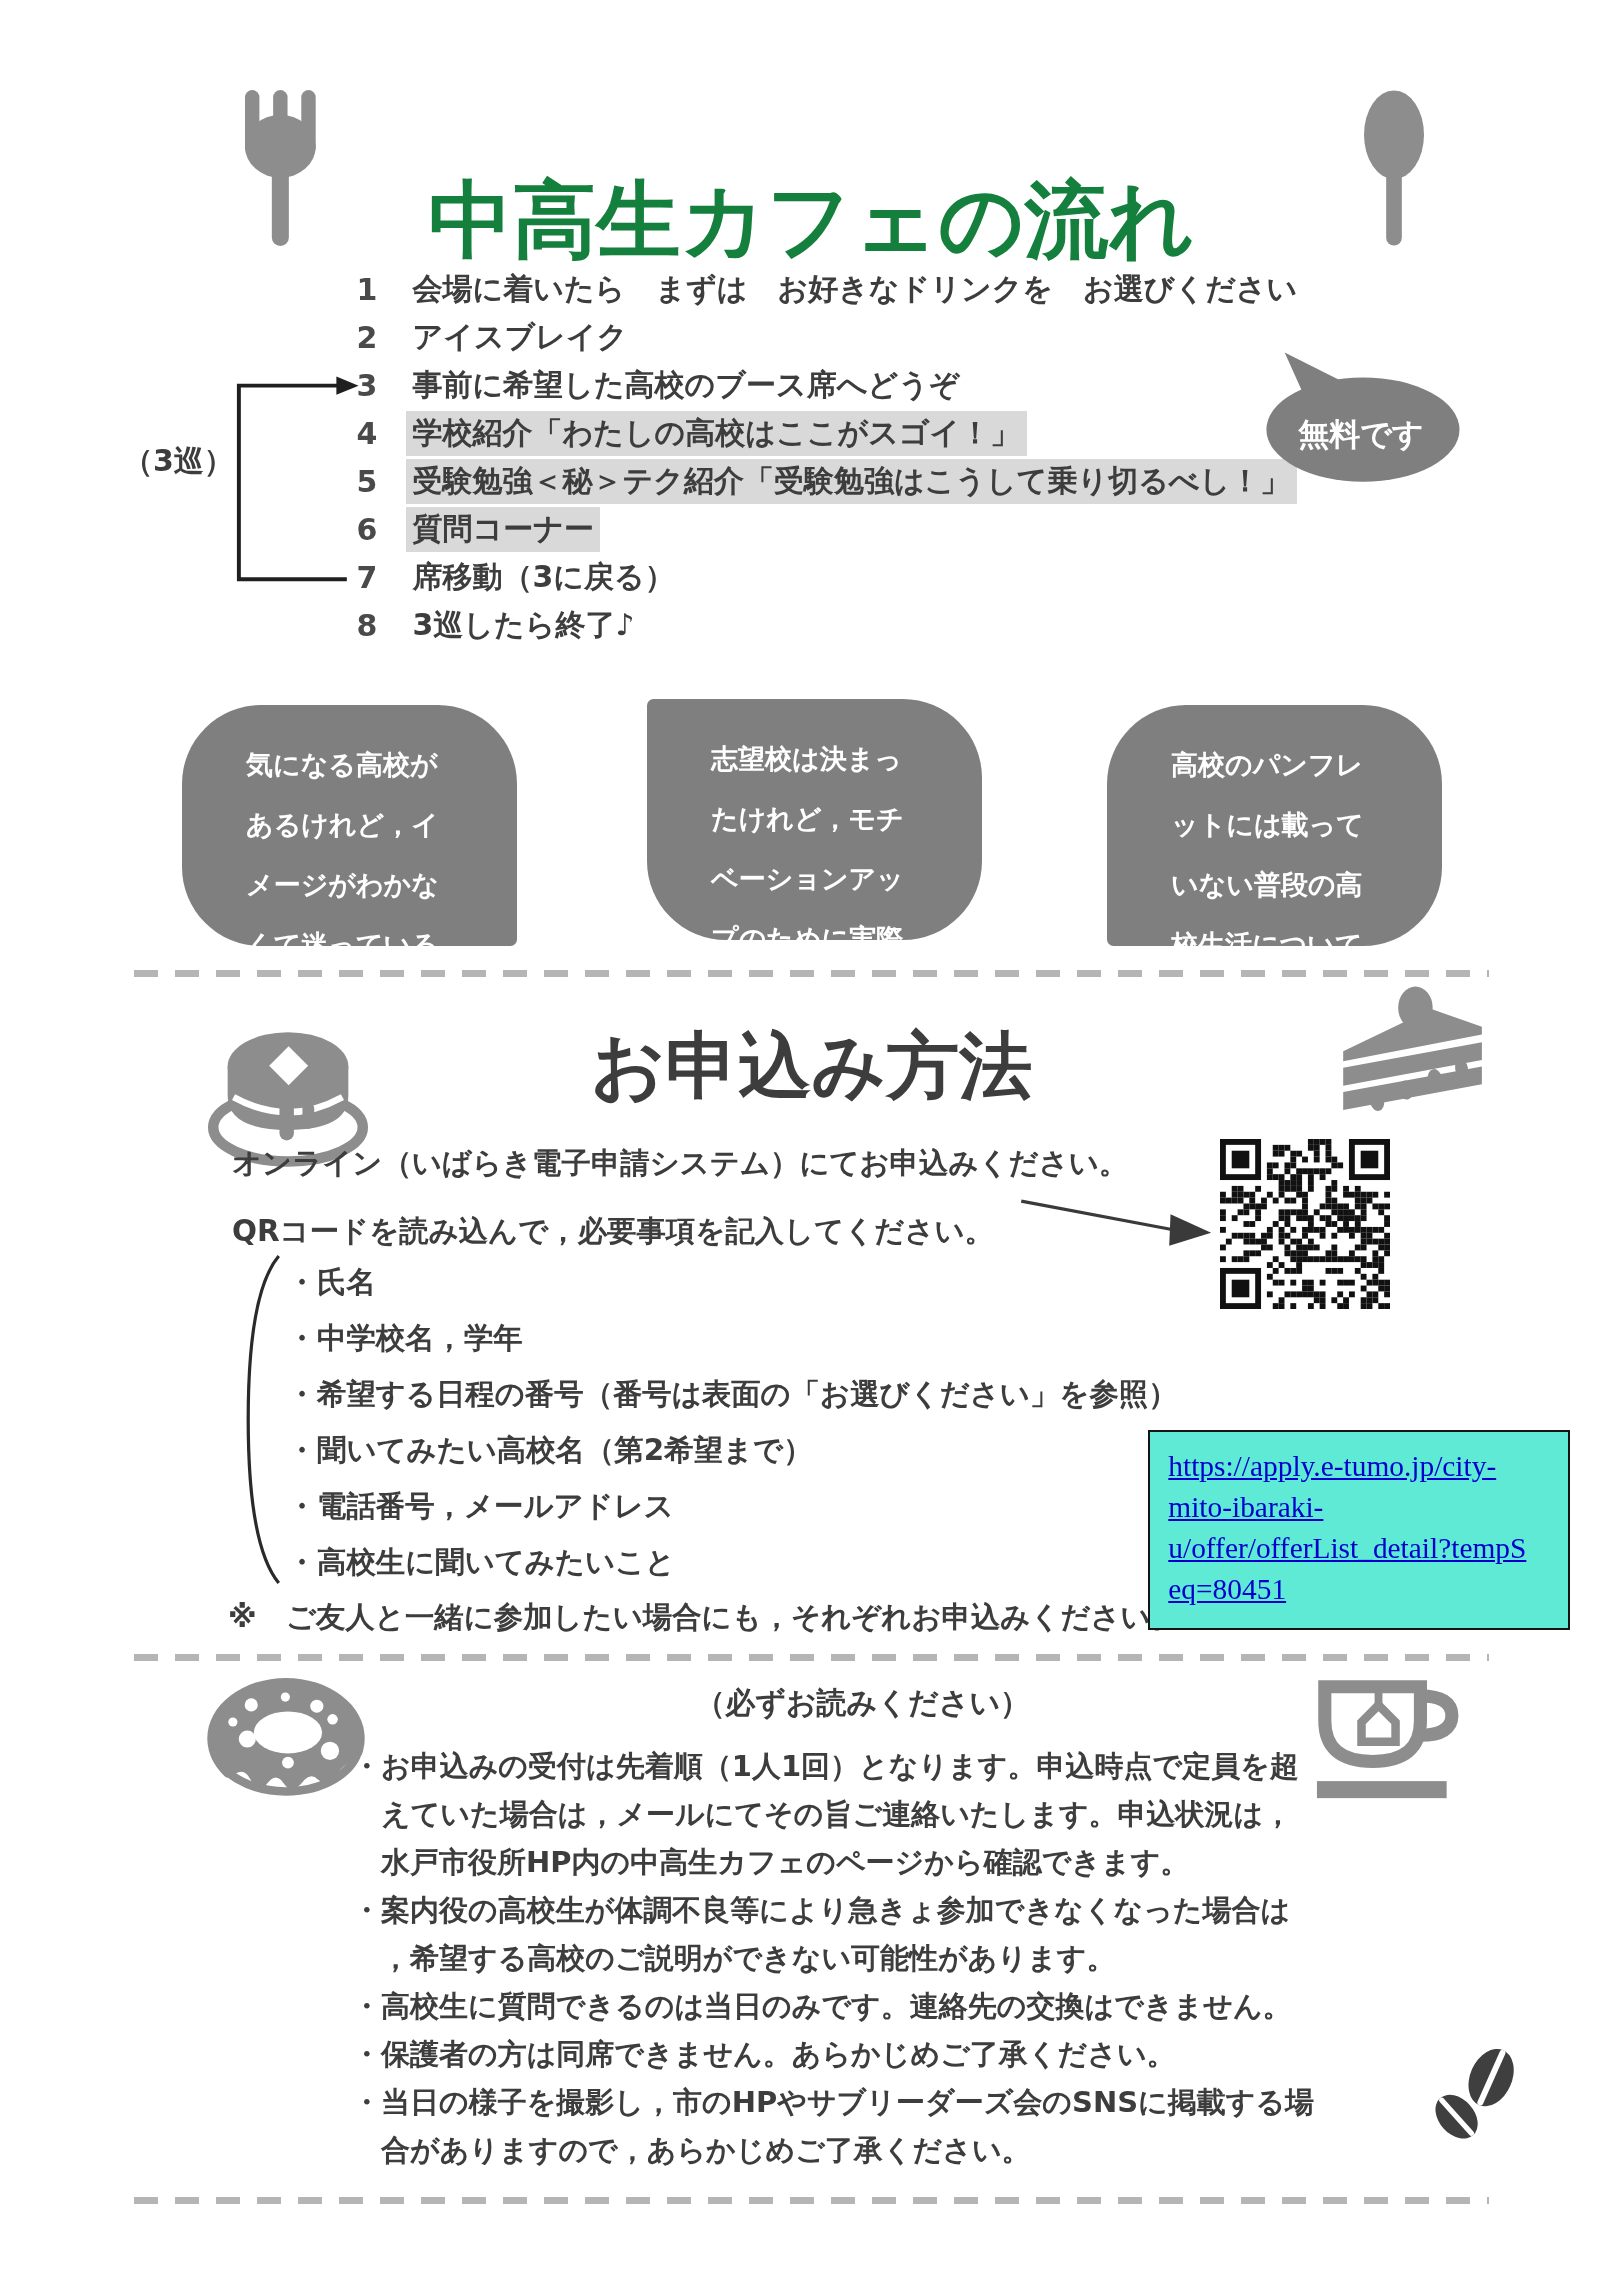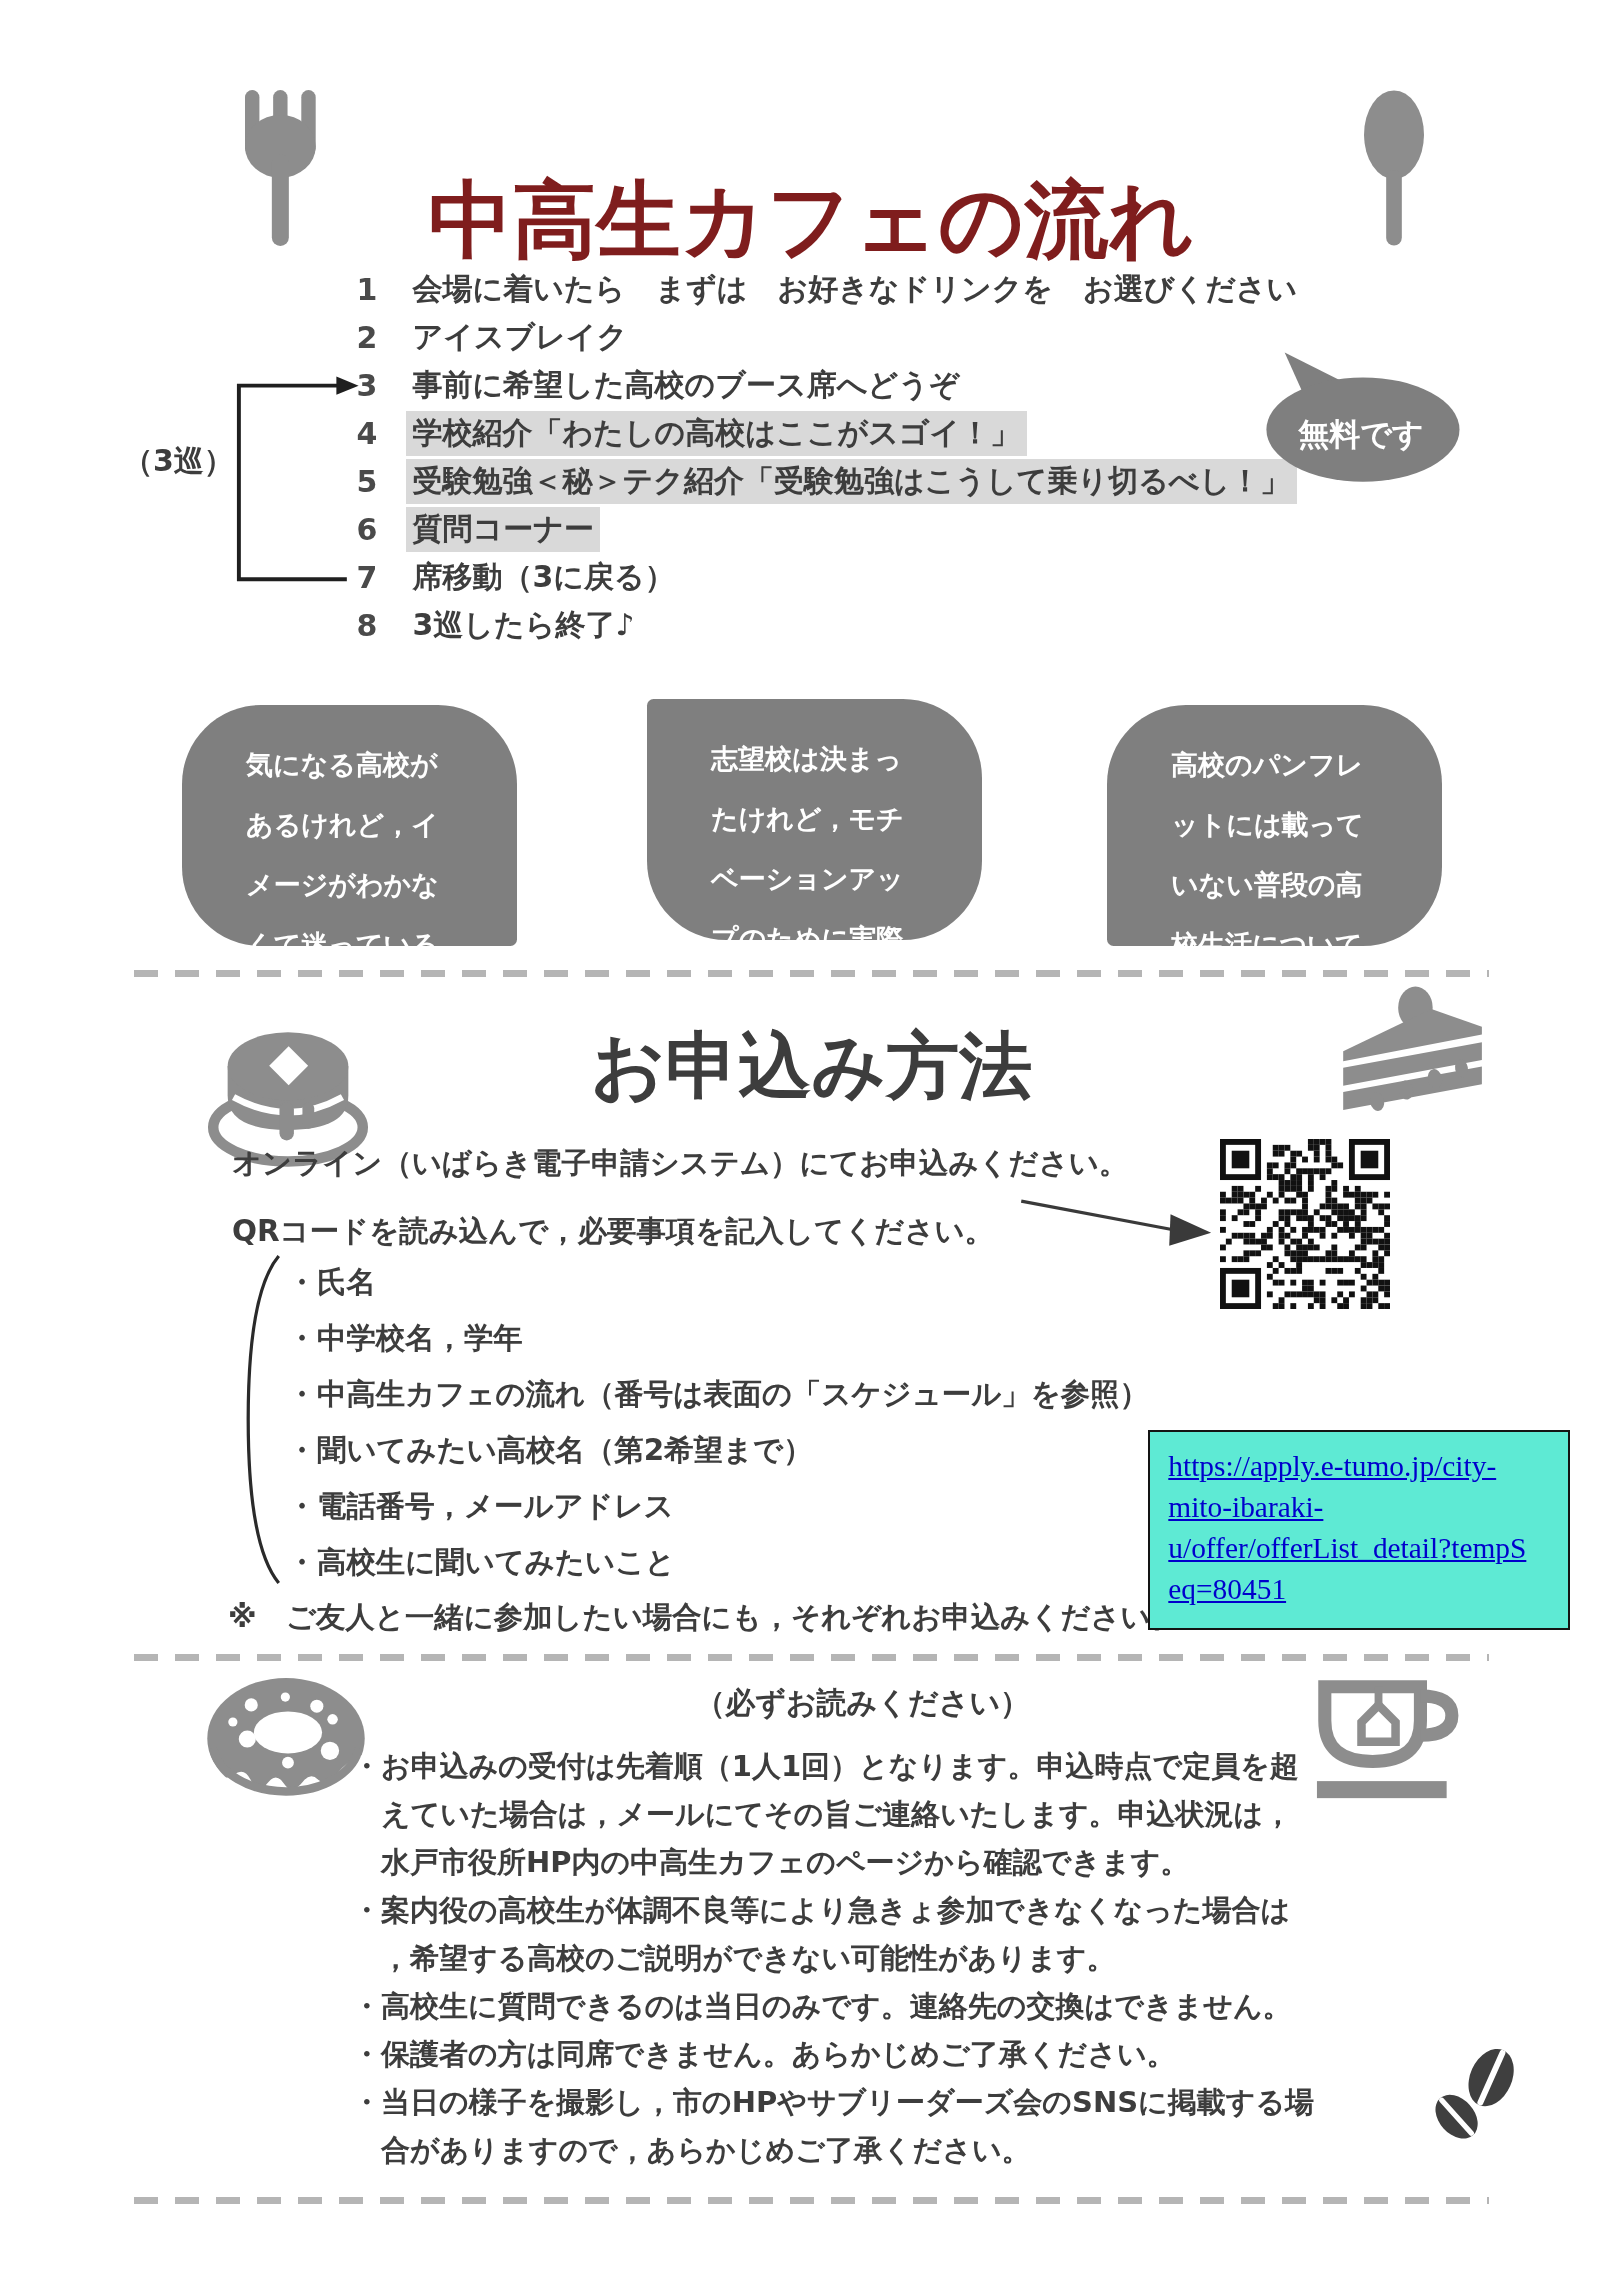--- a/index.html
+++ b/index.html
@@ -3,21 +3,21 @@
 <meta charset="utf-8">
 <style>
   html,body{margin:0;padding:0;background:#e8e8e8;}
   .page{position:relative;width:1623px;height:2295px;background:#ffffff;overflow:hidden;
         font-family:"DejaVu Sans",sans-serif;color:#3d3d3d;}
   .abs{position:absolute;}
   .icon svg{display:block;}
 
   
   .title{top:164px;left:50%;transform:translateX(-50%);font-size:84px;font-weight:700;
-         white-space:nowrap;color:#7f1d1d;}
+         white-space:nowrap;color:#15803d;}
   .steps{top:265px;left:350px;}
   .step{display:flex;align-items:center;height:48px;font-size:30px;font-weight:600;white-space:nowrap;}
   .step .num{width:34px;text-align:center;margin-right:22px;font-weight:700;color:#4a4a4a;}
   .step .txt{padding:2px 6.5px;}
   .step .txt.hl{background:#d9d9d9;}
   .loop-label{top:441px;left:123px;font-size:30px;font-weight:600;}
   .free-badge{top:350px;left:1253px;width:216px;height:137px;}
   .free-badge .label{position:absolute;top:64px;left:0;width:216px;text-align:center;
          color:#ffffff;font-size:31px;font-weight:700;}
 
@@ -176,21 +176,21 @@
     <div class="req-item">
       <span class="mk">・</span>
       <span>氏名</span>
       </div>
     <div class="req-item">
       <span class="mk">・</span>
       <span>中学校名，学年</span>
       </div>
     <div class="req-item">
       <span class="mk">・</span>
-      <span>中高生カフェの流れ（番号は表面の「スケジュール」を参照）</span>
+      <span>希望する日程の番号（番号は表面の「お選びください」を参照）</span>
       </div>
     <div class="req-item">
       <span class="mk">・</span>
       <span>聞いてみたい高校名（第2希望まで）</span>
       </div>
     <div class="req-item">
       <span class="mk">・</span>
       <span>電話番号，メールアドレス</span>
       </div>
     <div class="req-item">

